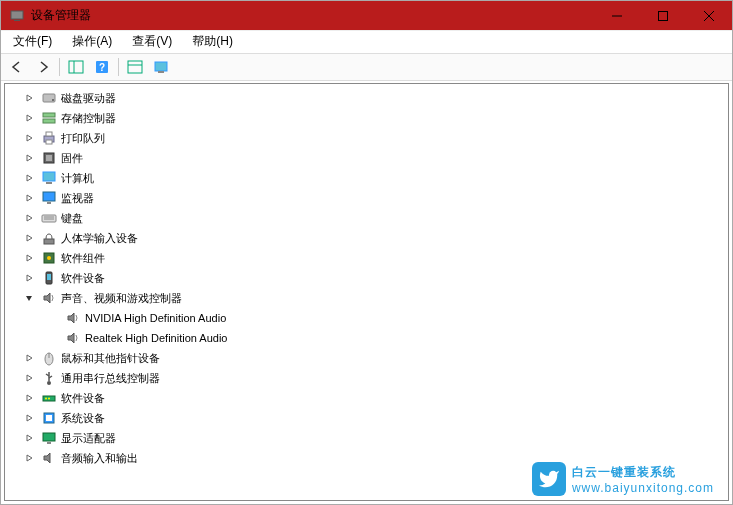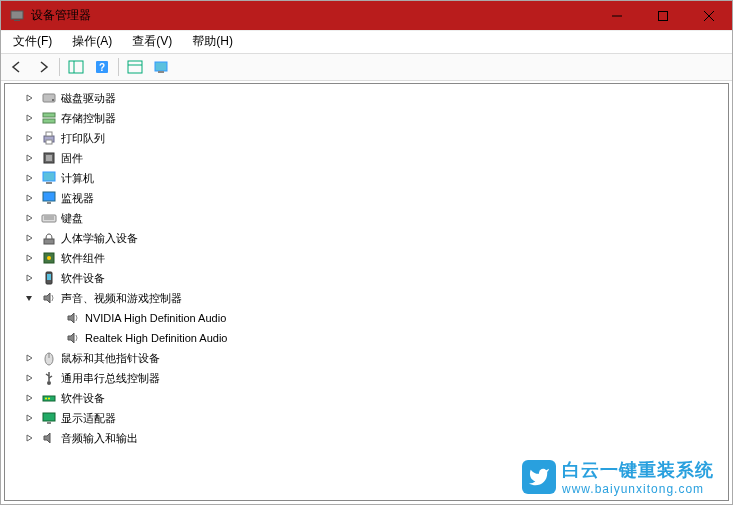--- a/index.html
+++ b/index.html
@@ -18,21 +18,21 @@
 .tree { padding: 4px 0; }
 .tree-item { display: flex; align-items: center; height: 20px; cursor: pointer; user-select: none; }
 .tree-item.level-0 { padding-left: 18px; }
 .tree-item.level-1 { padding-left: 56px; }
 .chevron { width: 12px; height: 12px; margin-right: 2px; display: flex; align-items: center; justify-content: center; color: #666; }
 .node-icon { width: 16px; height: 16px; margin: 0 4px; display: flex; align-items: center; justify-content: center; }
 .node-label { font-size: 11px; white-space: nowrap; }
 .watermark { position: absolute; bottom: 8px; right: 18px; display: flex; align-items: center; gap: 6px; opacity: 0.9; pointer-events: none; }
 .watermark .wm-icon { width: 34px; height: 34px; background: #1296db; border-radius: 6px; display: flex; align-items: center; justify-content: center; }
 .watermark .wm-text { display: flex; flex-direction: column; }
-.watermark .wm-title { color: #1296db; font-size: 18px; font-weight: 600; letter-spacing: 1px; }
+.watermark .wm-title { color: #1296db; font-size: 12px; font-weight: 600; letter-spacing: 1px; }
 .watermark .wm-url { color: #1296db; font-size: 12px; letter-spacing: 1px; }
 ::-webkit-scrollbar { width: 17px; }
 ::-webkit-scrollbar-track { background: #f0f0f0; }
 ::-webkit-scrollbar-thumb { background: #c0c0c0; border: 1px solid #a0a0a0; }
 ::-webkit-scrollbar-button { background: #f0f0f0; height: 17px; border: 1px solid #ccc; }
 </style>
 </head>
 <body>
 
 <div class="titlebar">
@@ -330,20 +330,34 @@
         <span class="node-label">软件设备</span>
       </div>
       <div class="tree-item level-0">
         <span class="chevron">
           <svg width="10" height="10" viewBox="0 0 10 10">
             <path d="M3 2 L8 5 L3 8 Z" fill="none" stroke="#666"></path>
           </svg>
         </span>
         <span class="node-icon">
           <svg width="16" height="16" viewBox="0 0 16 16">
+            <rect x="3" y="3" width="10" height="10" fill="#39f" stroke="#268"></rect>
+            <rect x="5" y="5" width="6" height="6" fill="#fff"></rect>
+          </svg>
+        </span>
+        <span class="node-label">系统设备</span>
+      </div>
+      <div class="tree-item level-0">
+        <span class="chevron">
+          <svg width="10" height="10" viewBox="0 0 10 10">
+            <path d="M3 2 L8 5 L3 8 Z" fill="none" stroke="#666"></path>
+          </svg>
+        </span>
+        <span class="node-icon">
+          <svg width="16" height="16" viewBox="0 0 16 16">
             <rect x="2" y="3" width="12" height="8" fill="#2a6" stroke="#163"></rect>
             <rect x="6" y="12" width="4" height="2" fill="#888"></rect>
           </svg>
         </span>
         <span class="node-label">显示适配器</span>
       </div>
       <div class="tree-item level-0">
         <span class="chevron">
           <svg width="10" height="10" viewBox="0 0 10 10">
             <path d="M3 2 L8 5 L3 8 Z" fill="none" stroke="#666"></path>

